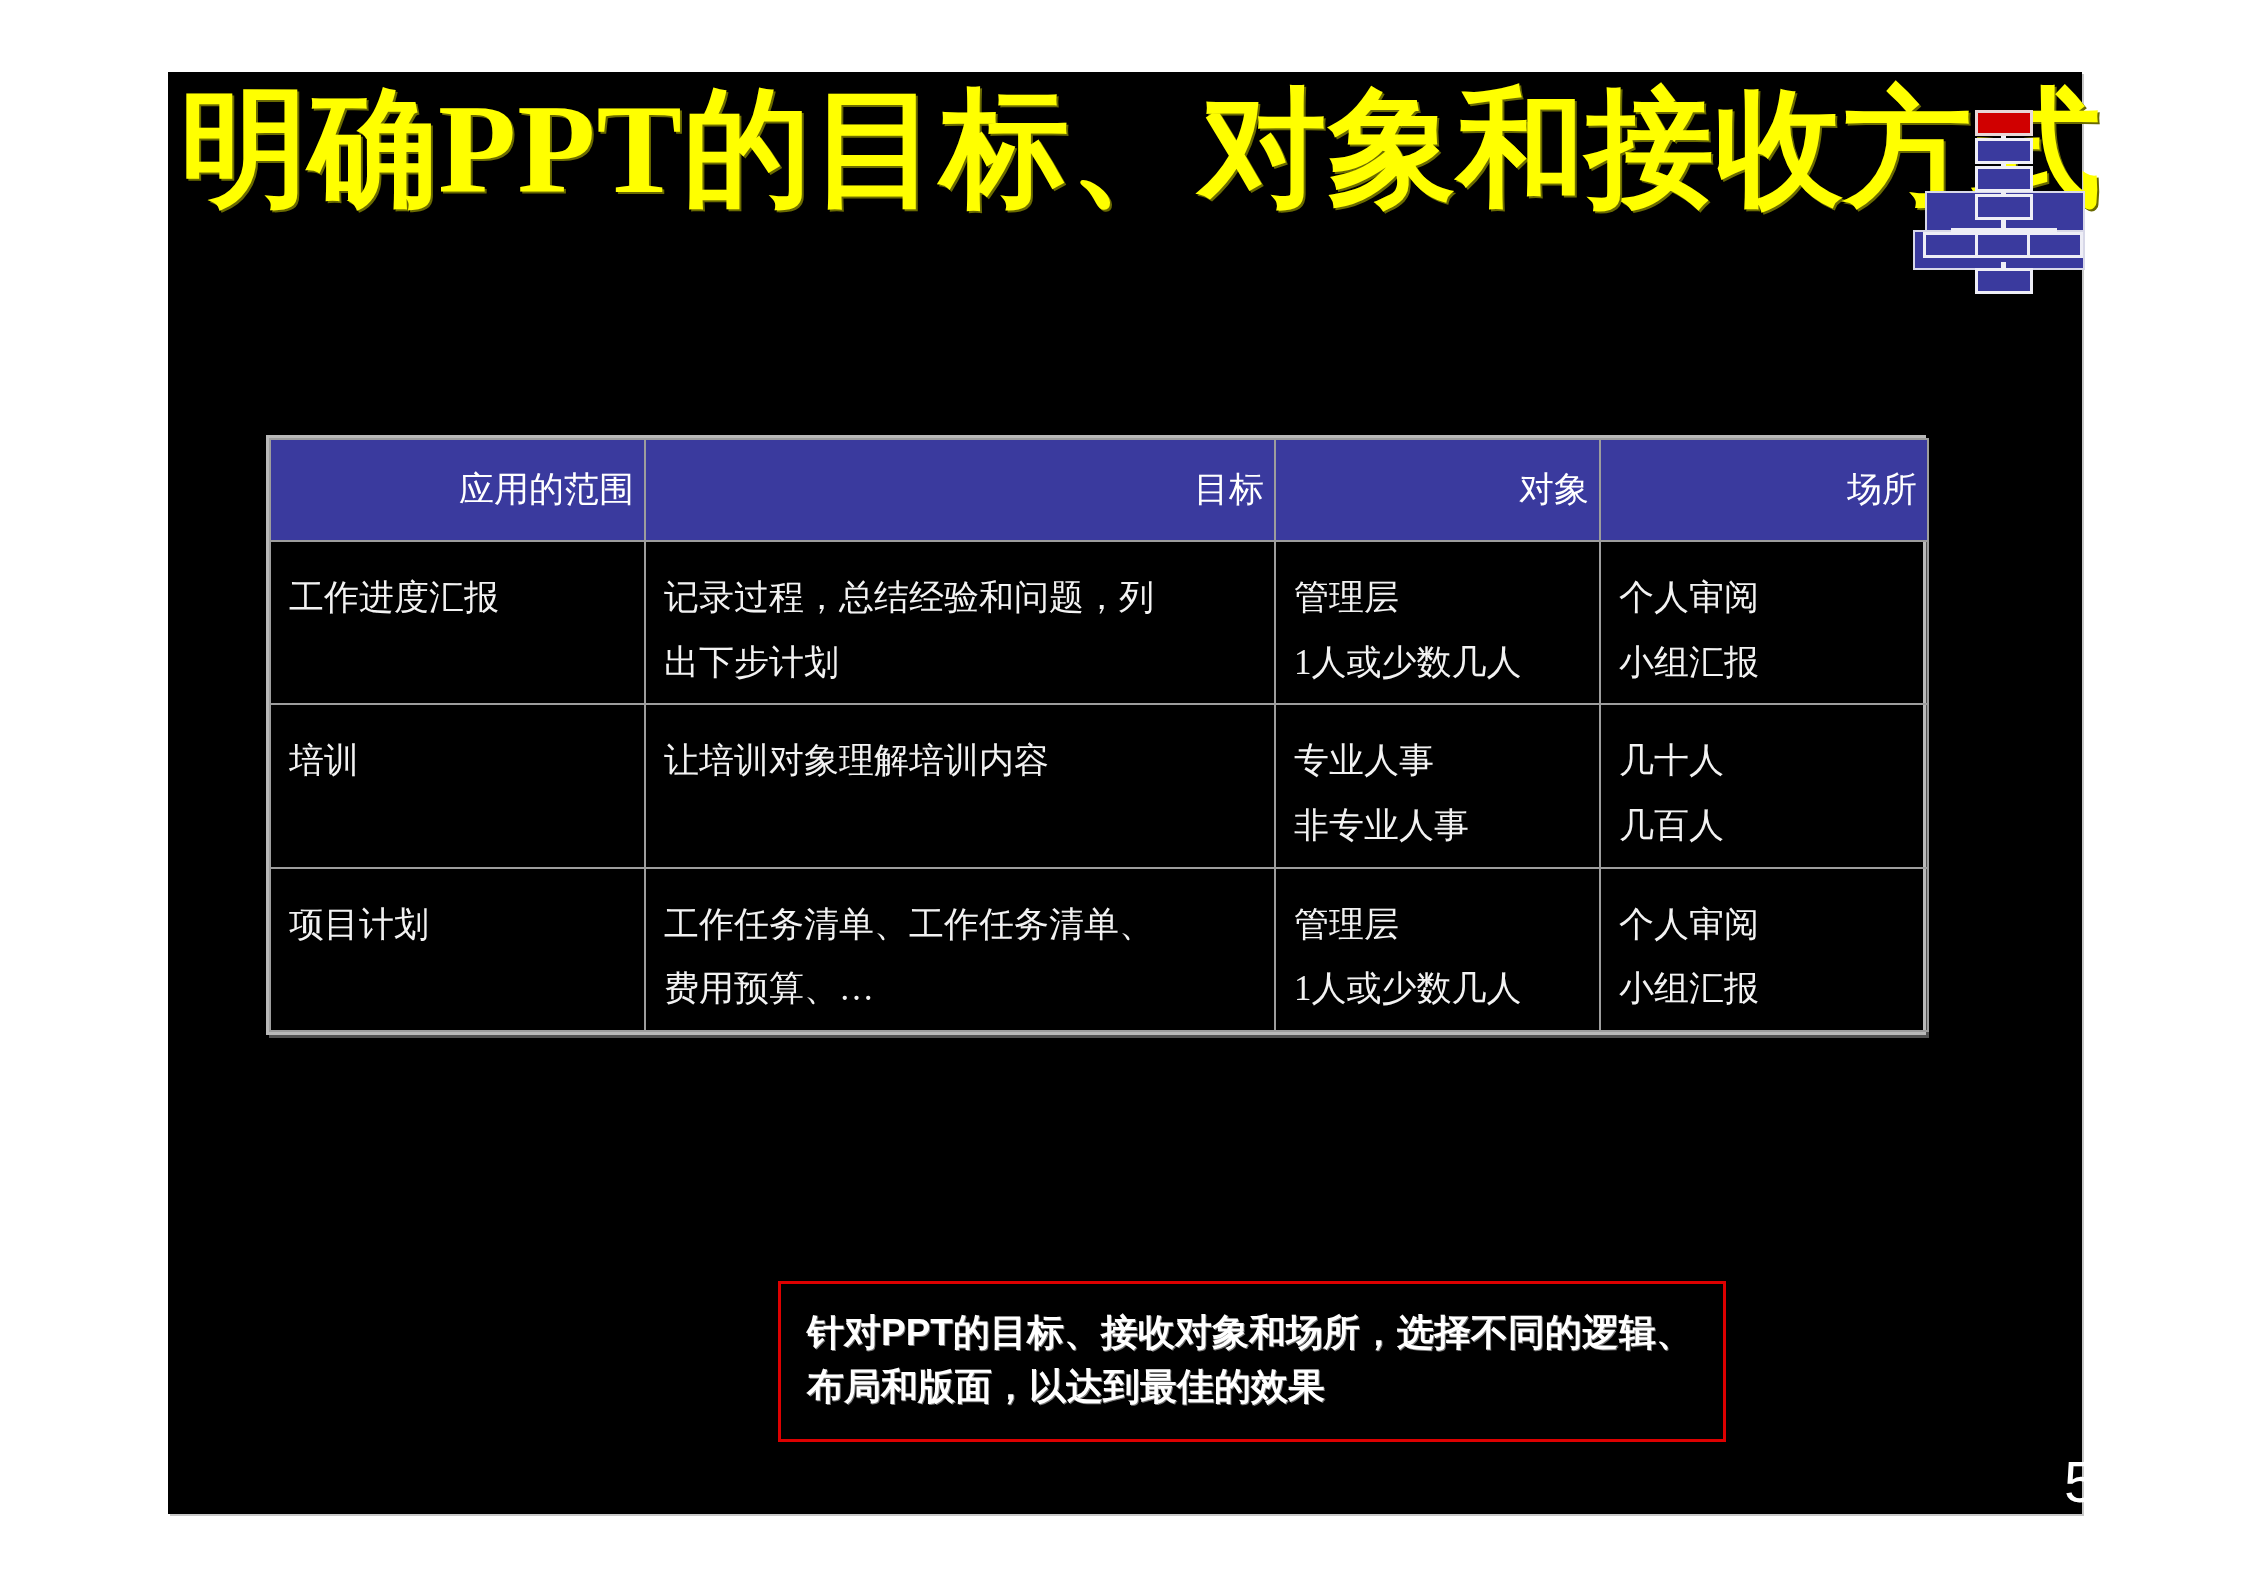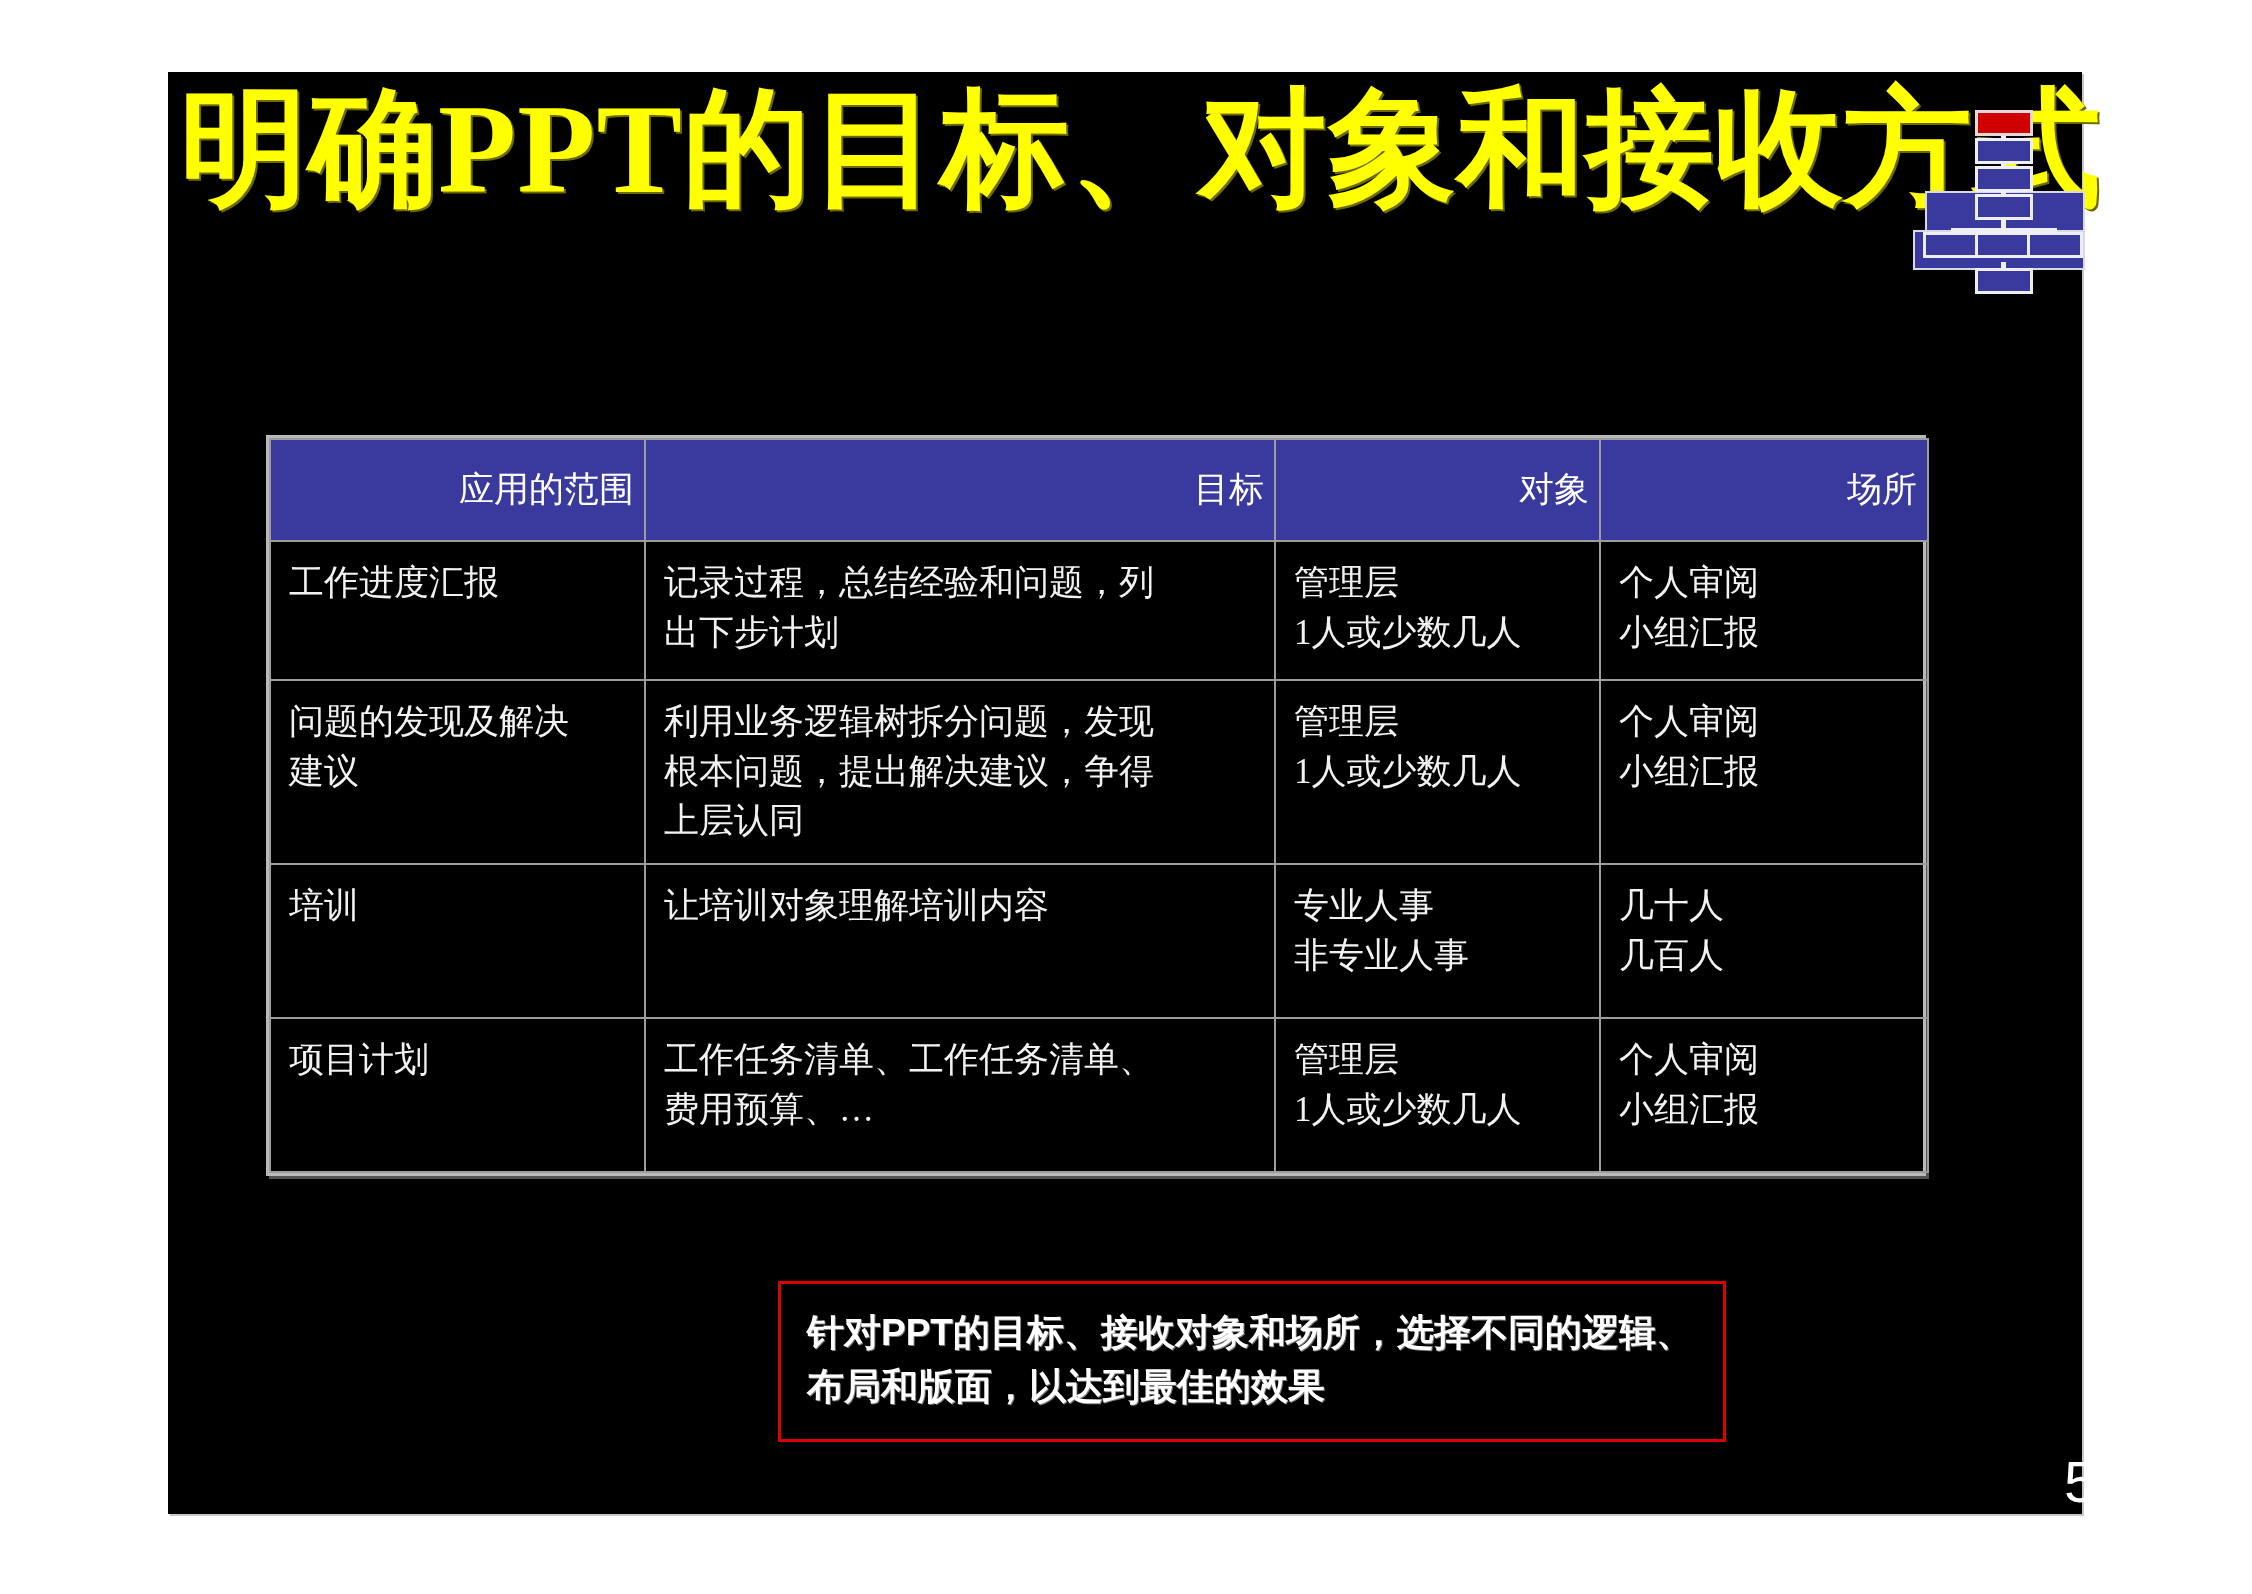--- a/index.html
+++ b/index.html
@@ -72,21 +72,21 @@
   .c1{width:375px;}
   .c2{width:630px;}
   .c3{width:325px;}
   .c4{width:328px;}
 
   .r1 td{height:105px;}
   .r2 td{height:150px;}
   .r3 td{height:120px;}
   .r4 td{height:120px;}
 
-  .cellline{display:block;}
+  .cellline{display:block;margin-top:15px;}
 
   
   .callout{
     position:absolute;left:610px;top:1209px;width:948px;
     border:3px solid #dd0000;
     background:#000000;
     box-sizing:border-box;
     padding:22px 26px 26px 26px;
   }
   .callout p{
@@ -167,39 +167,20 @@
             <td>
               <span class="cellline">管理层</span>
               <span class="cellline">1人或少数几人</span>
             </td>
             <td>
               <span class="cellline">个人审阅</span>
               <span class="cellline">小组汇报</span>
             </td>
           </tr>
 
-          <tr class="r2">
-            <td>
-              <span class="cellline">问题的发现及解决</span>
-              <span class="cellline">建议</span>
-            </td>
-            <td>
-              <span class="cellline">利用业务逻辑树拆分问题，发现</span>
-              <span class="cellline">根本问题，提出解决建议，争得</span>
-              <span class="cellline">上层认同</span>
-            </td>
-            <td>
-              <span class="cellline">管理层</span>
-              <span class="cellline">1人或少数几人</span>
-            </td>
-            <td>
-              <span class="cellline">个人审阅</span>
-              <span class="cellline">小组汇报</span>
-            </td>
-          </tr>
 
           <tr class="r3">
             <td>
               <span class="cellline">培训</span>
             </td>
             <td>
               <span class="cellline">让培训对象理解培训内容</span>
             </td>
             <td>
               <span class="cellline">专业人事</span>

